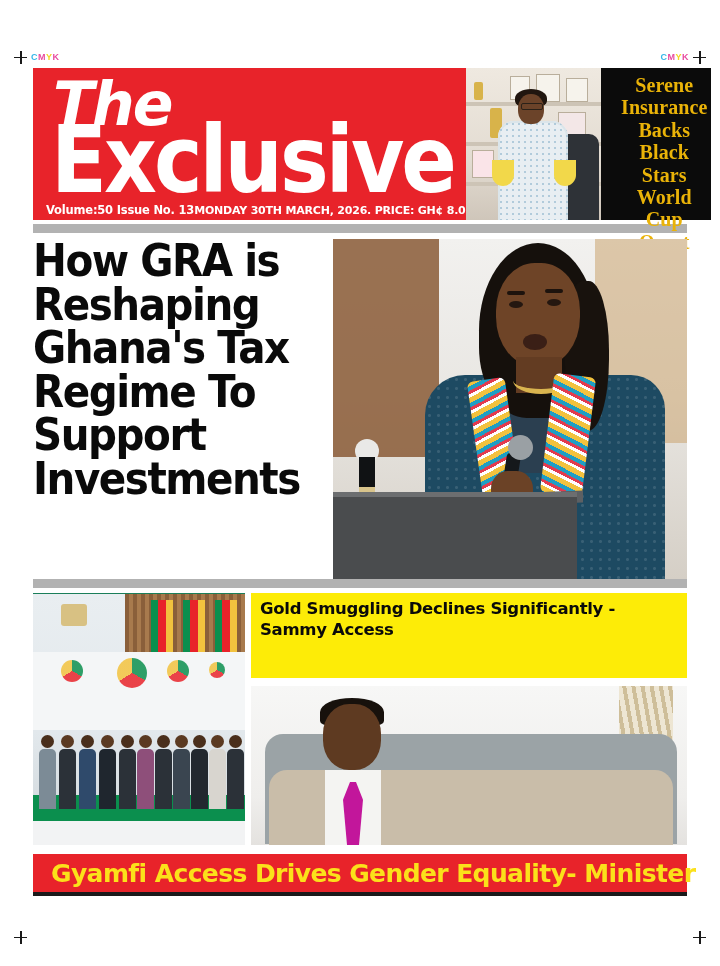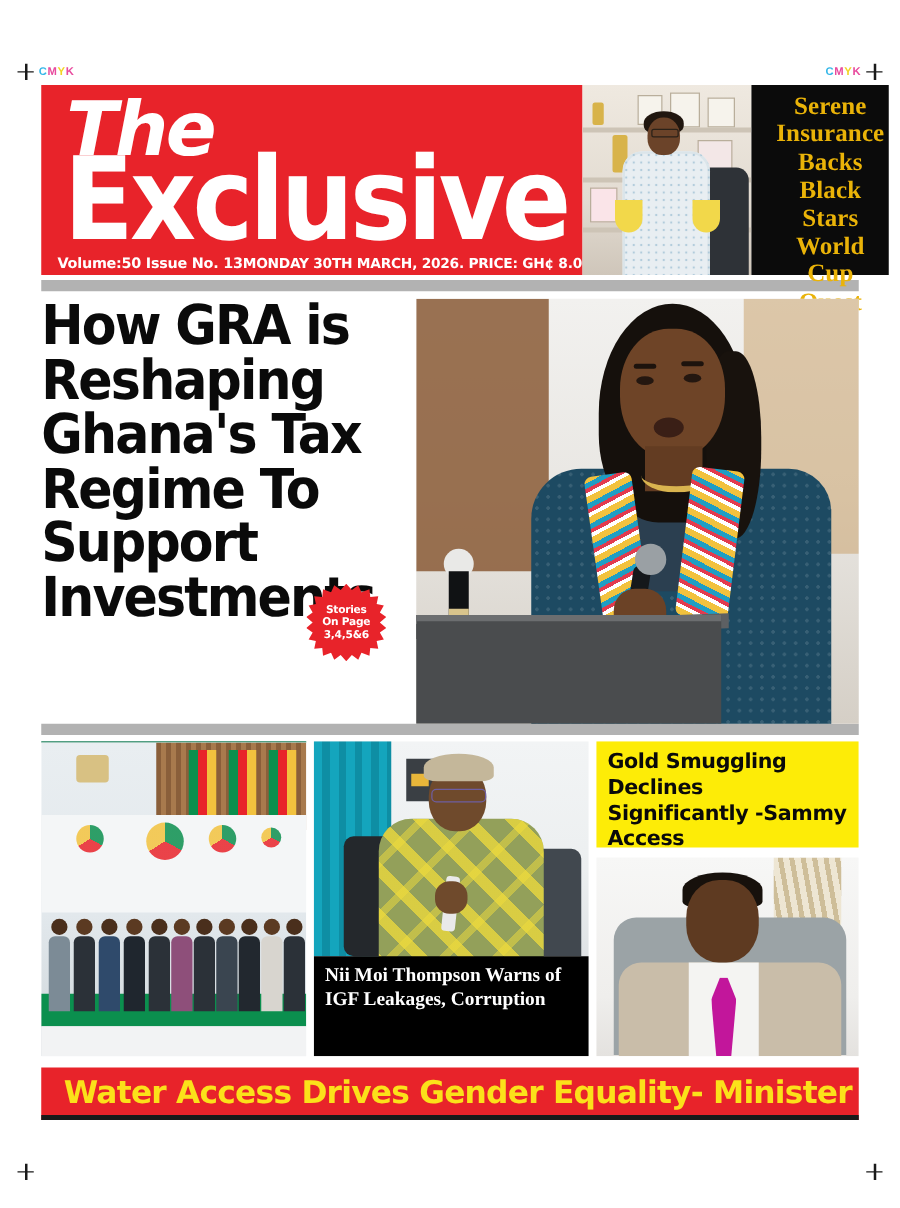--- a/index.html
+++ b/index.html
@@ -540,28 +540,20 @@
       </div>
       <div class="promo-box">Serene Insurance Backs Black Stars World Cup Quest</div>
     </div>
   </div>
 
   <div class="divider"></div>
 
   <div class="lead">
     <div class="lead-head">
       <h1>How GRA is Reshaping Ghana's Tax Regime To Support Investments</h1>
-      <div class="starburst">
-        <div class="star-shape"></div>
-        <div class="star-text">
-          <div>Stories</div>
-          <div>On Page</div>
-          <div>3,4,5&amp;6</div>
-        </div>
-      </div>
     </div>
 
     <div class="lead-photo">
       <div class="lp-wallL"></div>
       <div class="lp-wallR"></div>
       <div class="lp-mic2-head"></div>
       <div class="lp-mic2-body"></div>
       <div class="lp-mic2-band"></div>
       <div class="lp-jacket"></div>
       <div class="lp-jacket-sheen"></div>
@@ -644,49 +636,31 @@
             <div class="wto-head" style="background:#5b3a22"></div>
             <div class="wto-body" style="background:#d8d5cf"></div>
           </div>
         <div class="wto-person" style="left:194px">
             <div class="wto-head" style="background:#4a2f1c"></div>
             <div class="wto-body" style="background:#2b3138"></div>
           </div>
       </div>
     </div>
 
-    <div class="cell cell-nmt">
-      <div class="nmt-photo">
-        <div class="nmt-curtain"></div>
-        <div class="nmt-panel">
-            <i></i>
-          </div>
-        <div class="nmt-chair"></div>
-        <div class="nmt-chair2"></div>
-        <div class="nmt-smock"></div>
-        <div class="nmt-smock-pat"></div>
-        <div class="nmt-head"></div>
-        <div class="nmt-cap"></div>
-        <div class="nmt-glasses"></div>
-        <div class="nmt-mic"></div>
-        <div class="nmt-hand"></div>
-      </div>
-      <div class="black-box">Nii Moi Thompson Warns of IGF Leakages, Corruption</div>
-    </div>
 
     <div class="cell cell-gsm">
       <div class="yellow-box">Gold Smuggling Declines Significantly -Sammy Access</div>
       <div class="gsm-photo">
         <div class="gsm-plant"></div>
         <div class="gsm-chair"></div>
         <div class="gsm-suit"></div>
         <div class="gsm-shirt"></div>
         <div class="gsm-tie"></div>
         <div class="gsm-hair"></div>
         <div class="gsm-head"></div>
       </div>
     </div>
   </div>
 
   <div class="banner">
-    <span class="banner-text">Water Access Drives Gender Equality- Minister</span>
+    <span class="banner-text">Gyamfi Access Drives Gender Equality- Minister</span>
   </div>
 </div>
 
 </body></html>

